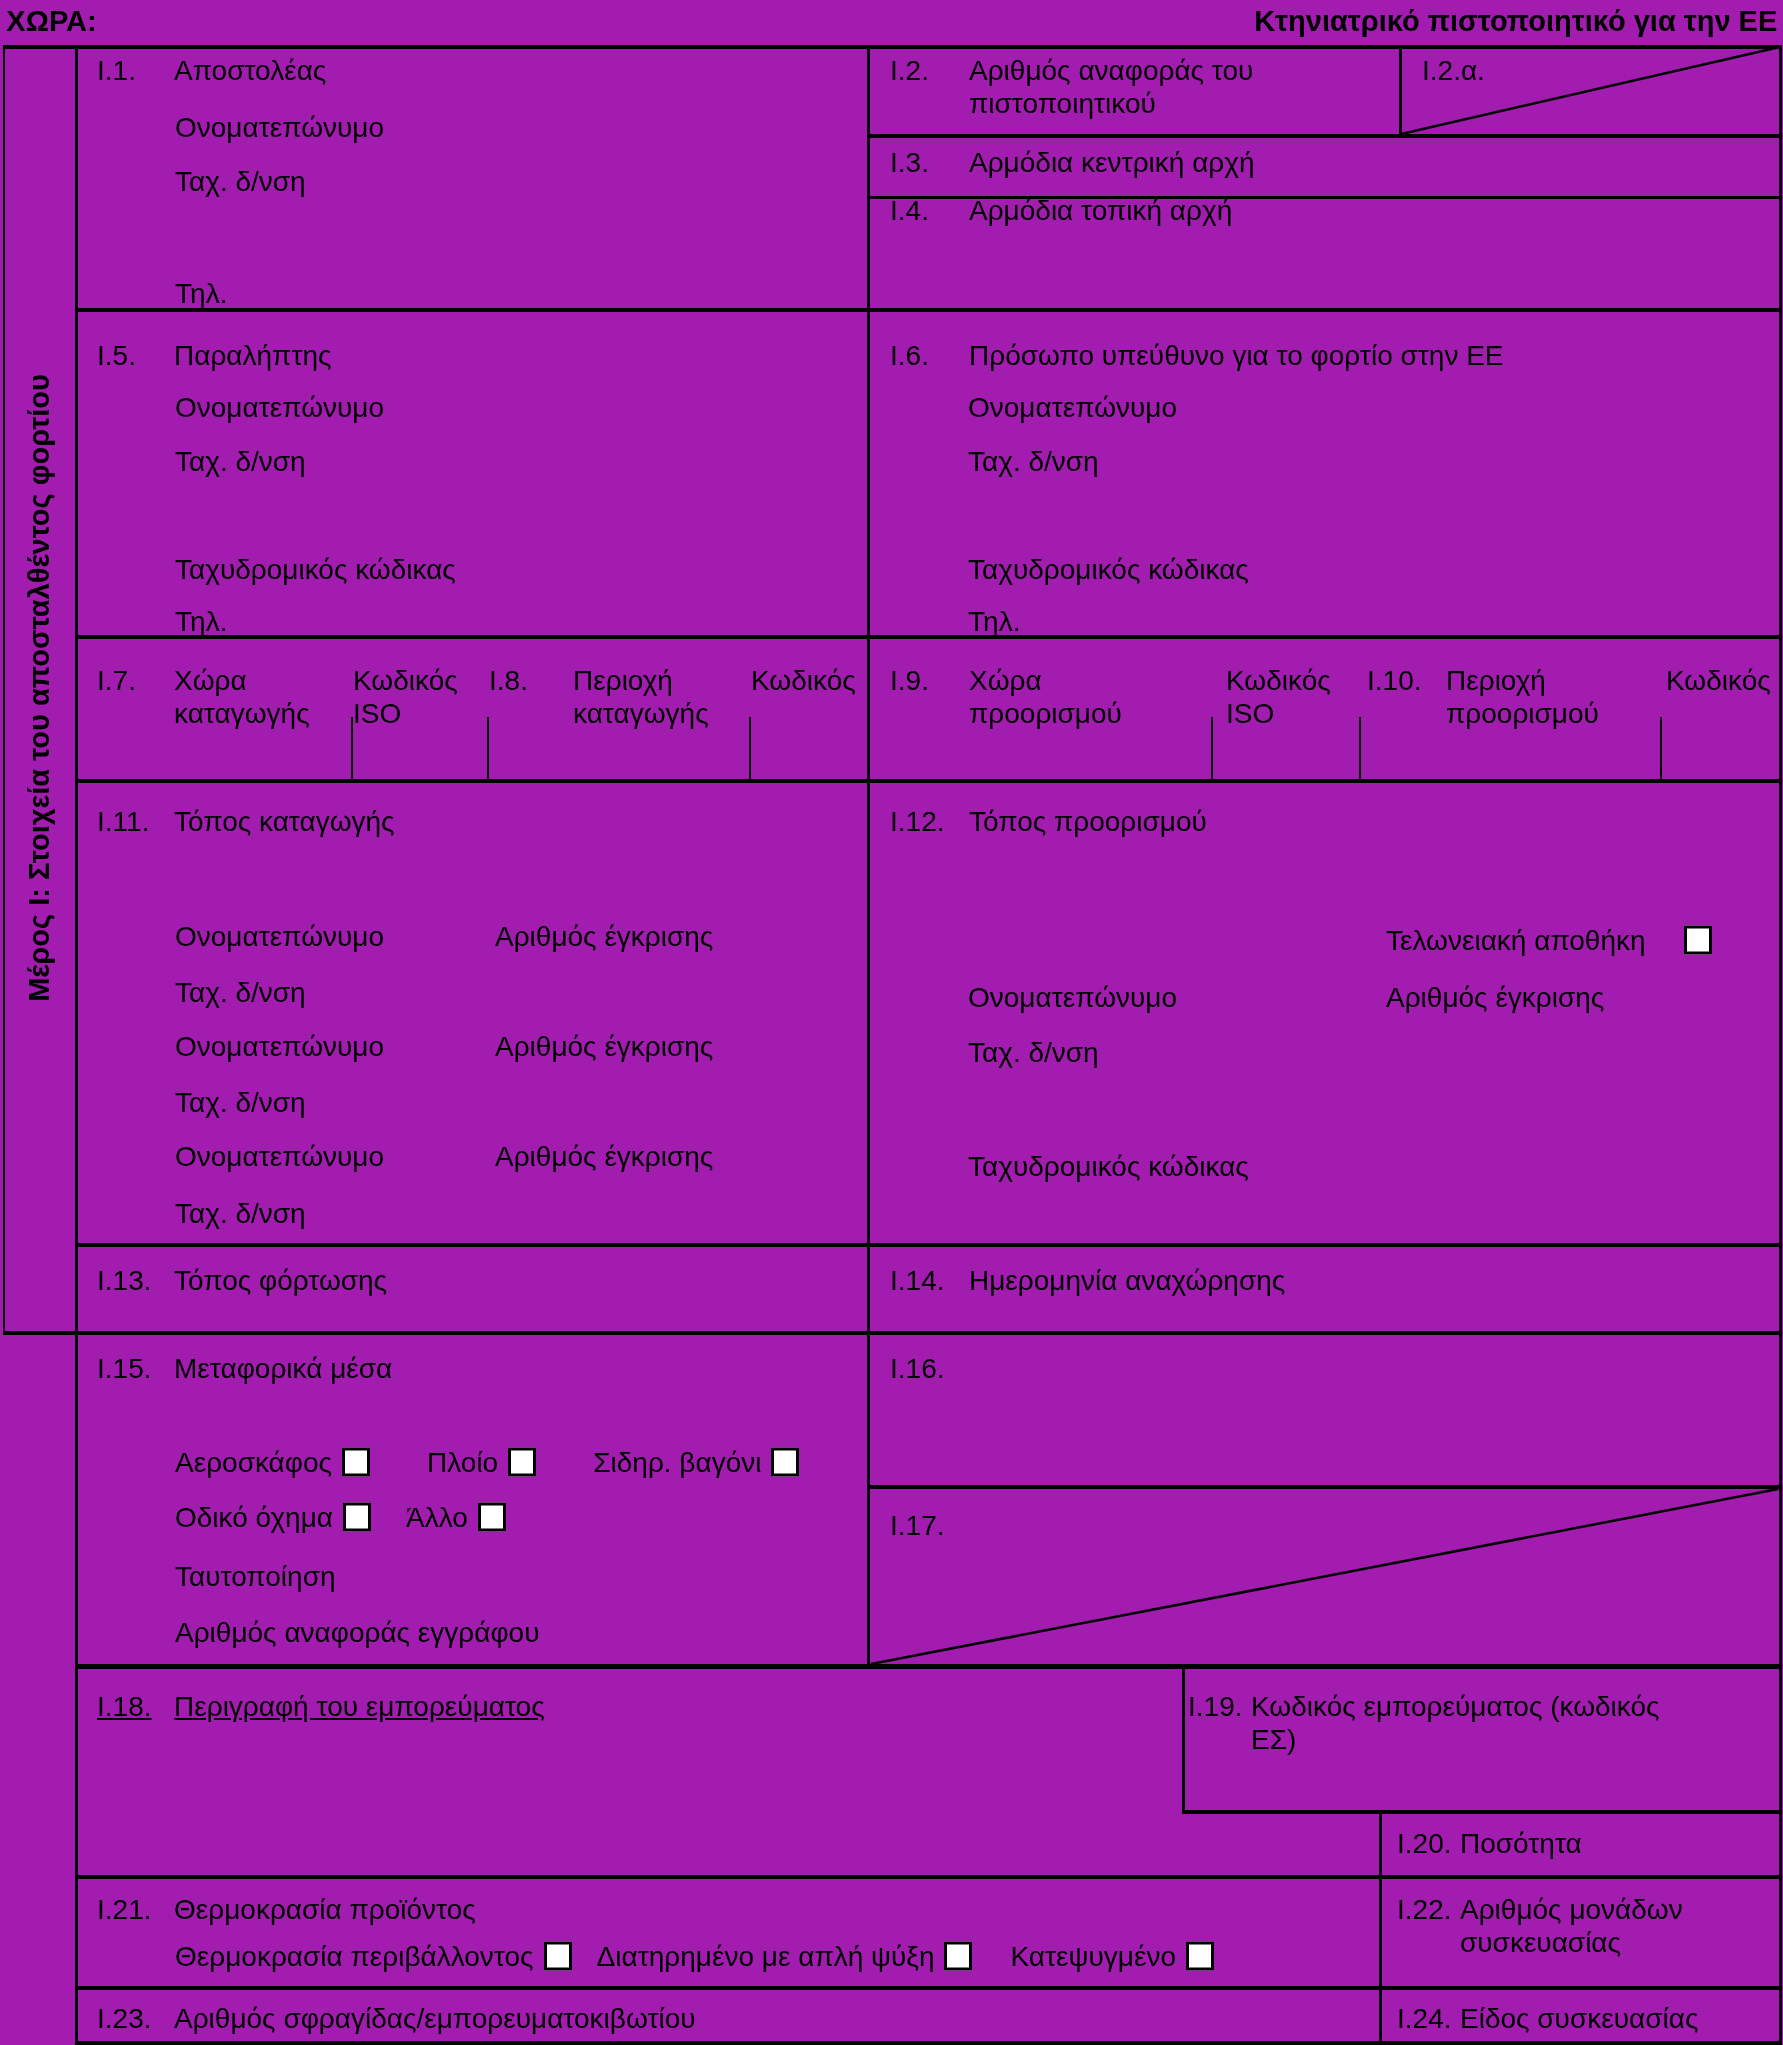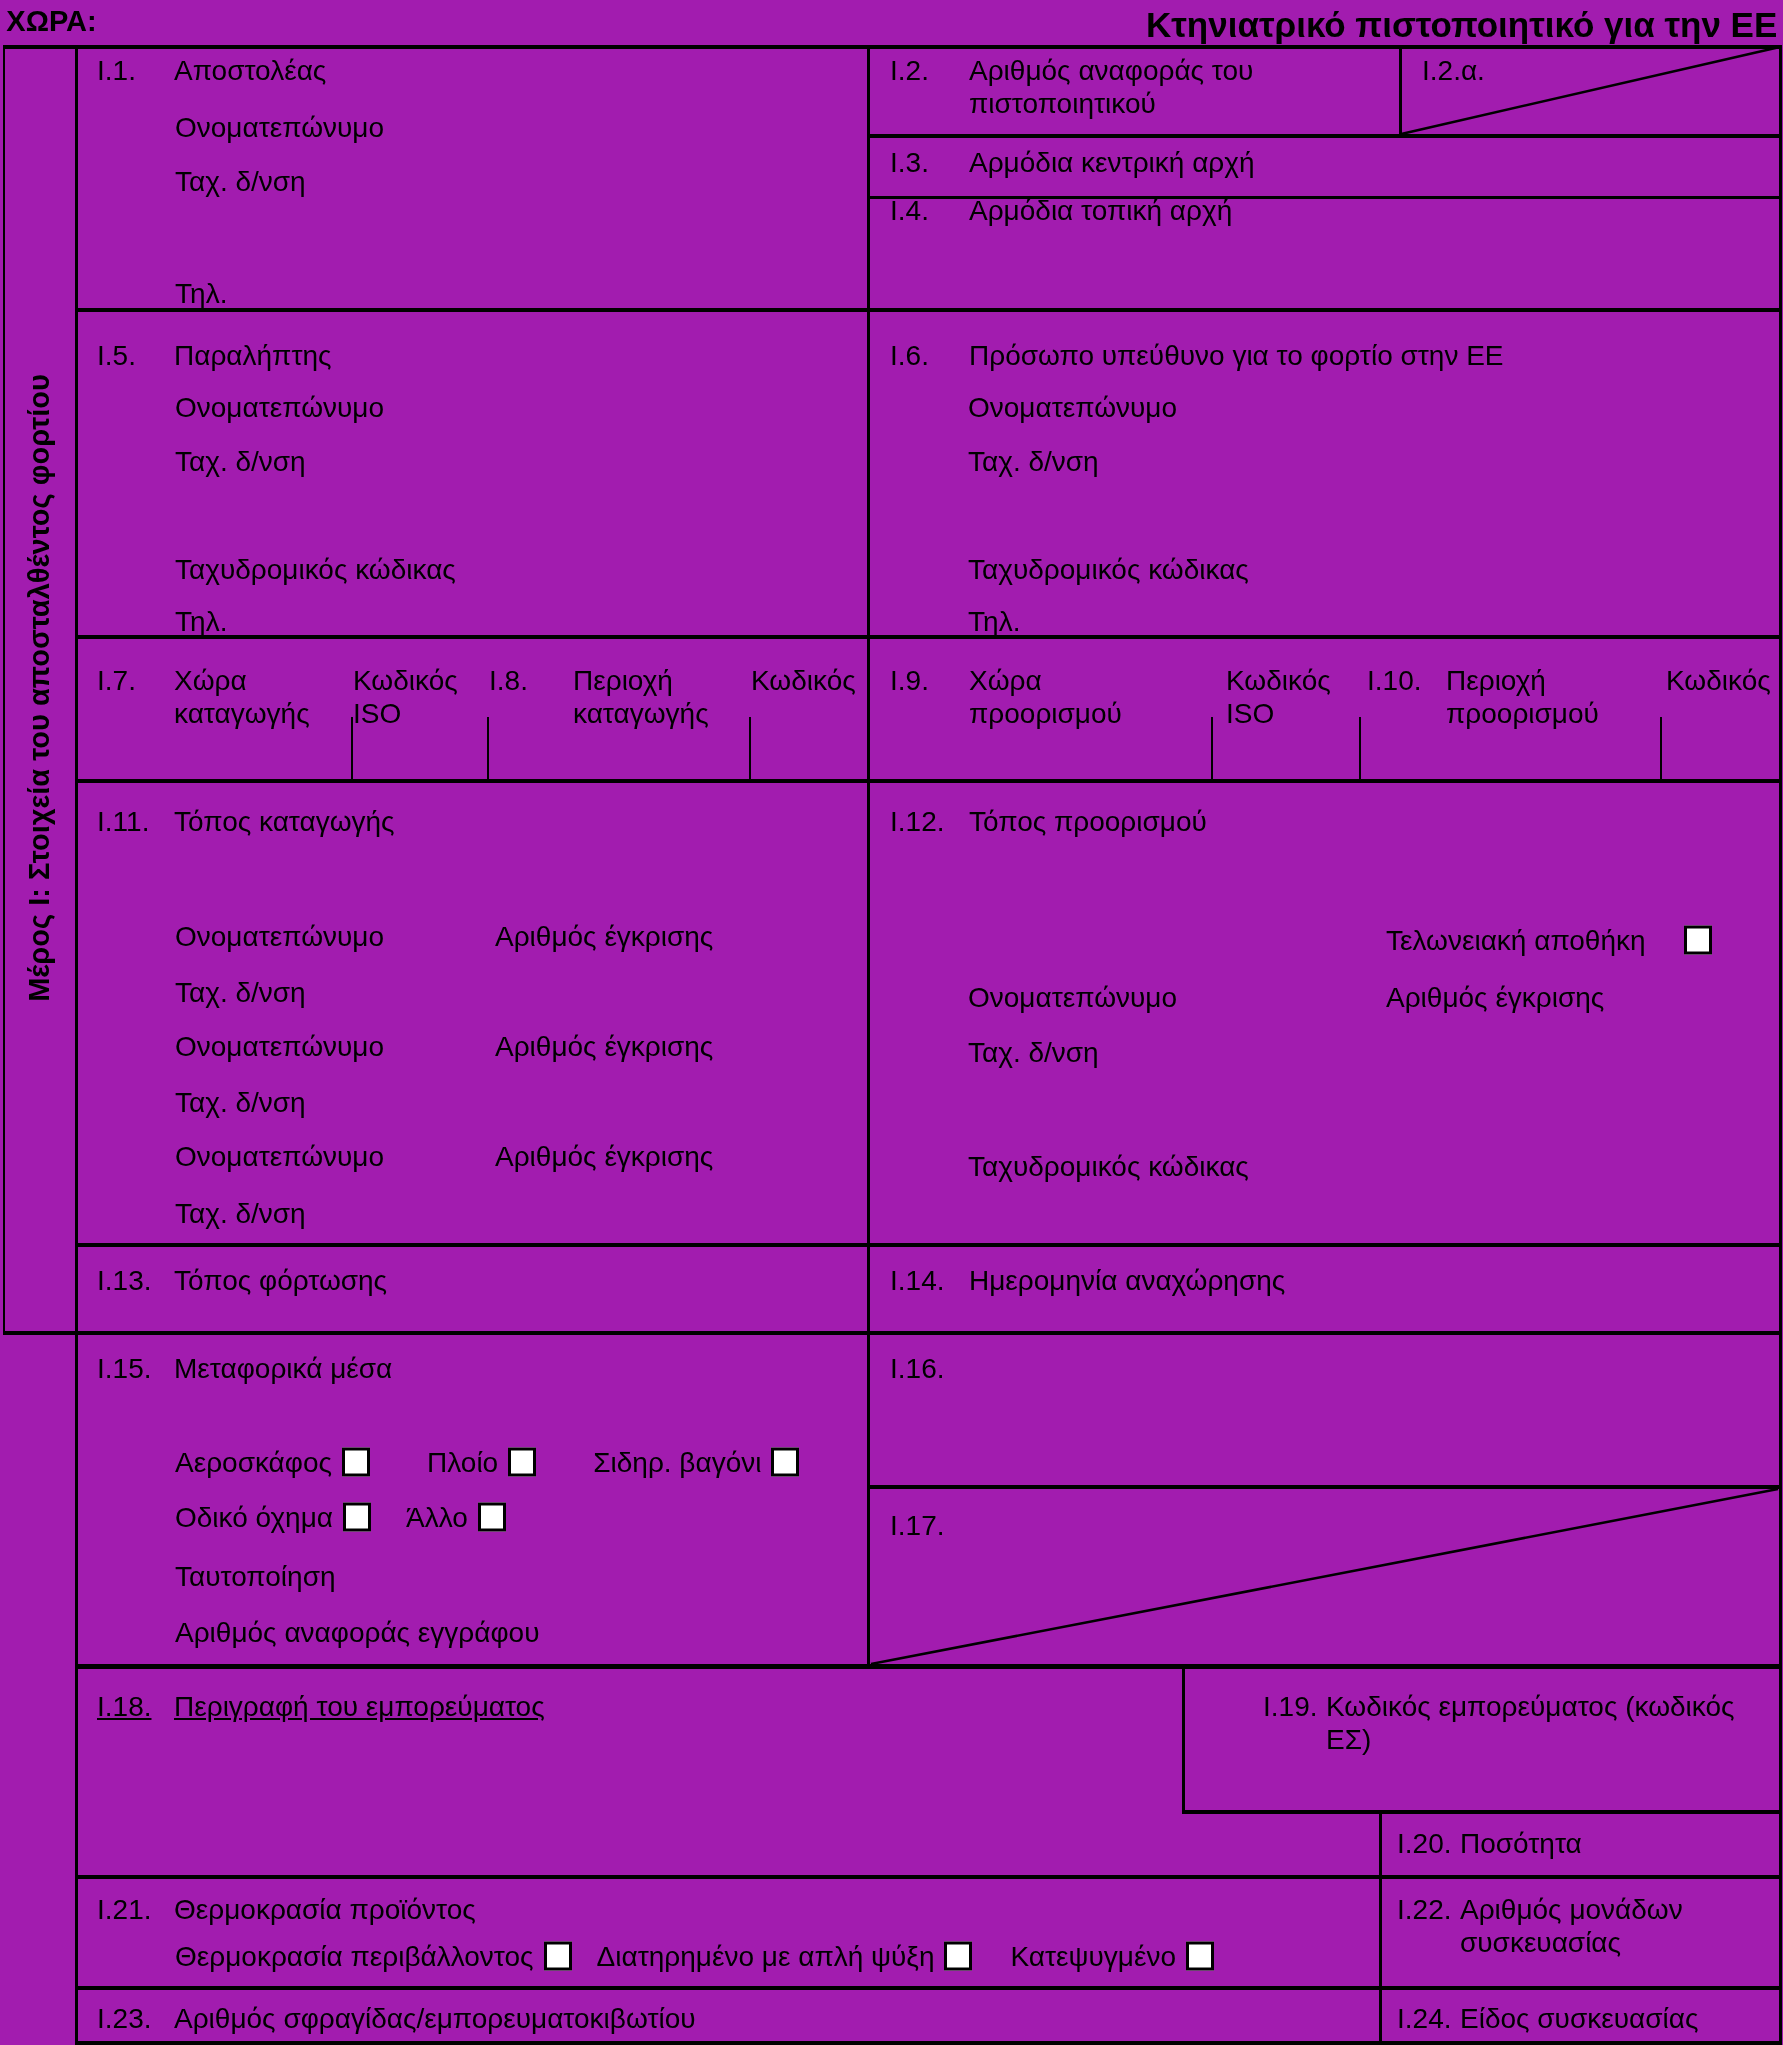--- a/index.html
+++ b/index.html
@@ -43,21 +43,21 @@
     font-size:29px;
   }
   svg.diag{position:absolute;}
 </style>
 </head>
 <body>
 
 <div class="page">
 
   <div class="t b" style="left:6.3px;top:3.8px;font-size:29px;">ΧΩΡΑ:</div>
-  <div class="t b" style="right:5.7px;top:3.8px;font-size:35px;">Κτηνιατρικό πιστοποιητικό για την ΕΕ</div>
+  <div class="t b" style="right:5.7px;top:3.8px;font-size:29px;">Κτηνιατρικό πιστοποιητικό για την ΕΕ</div>
 
   <div class="sidebar">
     <div class="sidebar-inner">Μέρος I: Στοιχεία του αποσταλθέντος φορτίου</div>
   </div>
 
   <div class="hl" style="left:3.1px;top:45px;width:1778px;height:4.4px;"></div>
   <div class="hl" style="left:867px;top:134px;width:914px;height:3.8px;"></div>
   <div class="hl" style="left:867px;top:196px;width:914px;height:3.1px;"></div>
   <div class="hl" style="left:75px;top:308px;width:1706px;height:4.4px;"></div>
   <div class="hl" style="left:75px;top:635px;width:1706px;height:4.4px;"></div>
@@ -210,21 +210,21 @@
 
   <div class="field" style="left:890px;top:1352px;">
     <span class="num-r">I.16.</span>
   </div>
   <div class="t" style="left:890px;top:1509px;">I.17.</div>
 
   <div class="field" style="left:97px;top:1690px;text-decoration:underline;">
     <span class="num">I.18.</span>
     <span>Περιγραφή του εμπορεύματος</span>
   </div>
-  <div class="field" style="left:1263px;top:1690px;">
+  <div class="field" style="left:1188px;top:1690px;">
     <span class="num-s">I.19.</span>
     <span style="width:434px;">Κωδικός εμπορεύματος (κωδικός ΕΣ)</span>
   </div>
 
   <div class="field" style="left:1397px;top:1827px;">
     <span class="num-s">I.20.</span>
     <span>Ποσότητα</span>
   </div>
 
   <div class="field" style="left:97px;top:1893px;">

